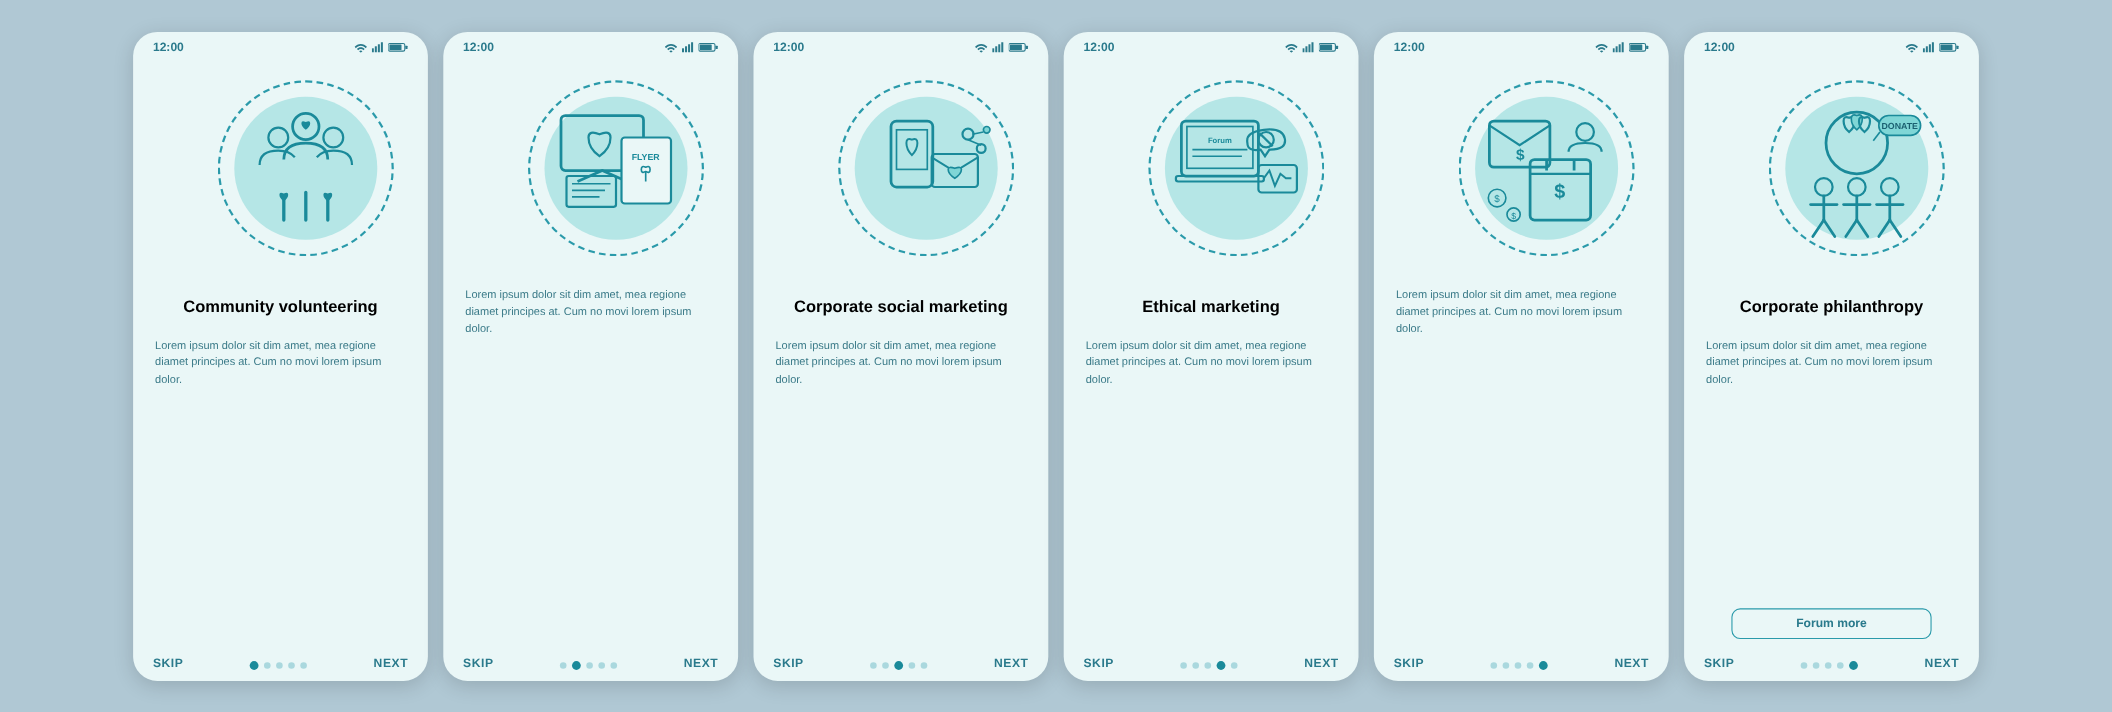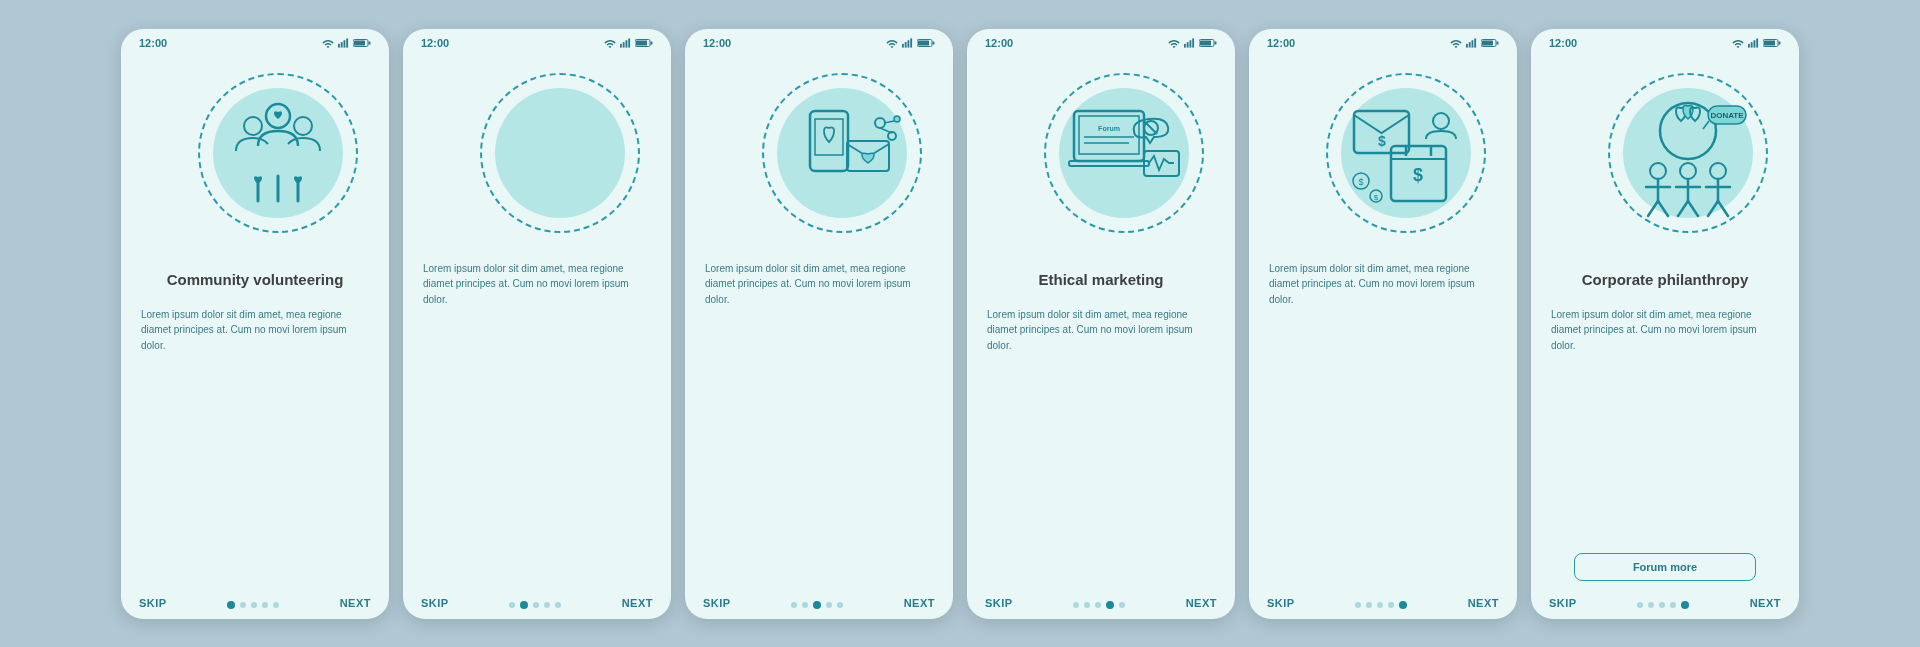--- a/index.html
+++ b/index.html
@@ -95,21 +95,21 @@
     .content-area {
       flex: 1;
       padding: 8px 20px 6px;
       display: flex;
       flex-direction: column;
     }
 
     .screen-title {
       font-size: 15px;
       font-weight: 700;
-      color: #404040;
+      color: #000000;
       text-align: center;
       margin-bottom: 8px;
       line-height: 1.3;
       min-height: 38px;
       display: flex;
       align-items: center;
       justify-content: center;
     }
 
     .screen-body {
@@ -256,20 +256,40 @@
             <rect x="0" y="2" width="30" height="14" rx="3" stroke="#2a7a8c" stroke-width="2" fill="none"></rect>
             <rect x="2" y="4" width="22" height="10" rx="1" fill="#2a7a8c"></rect>
             <rect x="31" y="6" width="4" height="6" rx="1" fill="#2a7a8c"></rect>
           </svg>
       </div>
     </div>
 
     <div class="illustration-area">
       <div class="illustration-dashed-circle"></div>
       <div class="illustration-blob"></div>
+      <div class="illustration-icon">
+        <svg width="140" height="140" viewBox="0 0 140 140">
+
+          <rect x="20" y="25" width="75" height="50" rx="4" fill="none" stroke="#1a8a9a" stroke-width="2.5"></rect>
+
+          <path d="M45 45 Q45 38 55 42 Q65 38 65 45 Q65 55 55 62 Q45 55 45 45Z" fill="none" stroke="#1a8a9a" stroke-width="2"></path>
+          <path d="M35 85 L57.5 75 L80 85" fill="none" stroke="#1a8a9a" stroke-width="2.5"></path>
+
+          <rect x="75" y="45" width="45" height="60" rx="3" fill="#eaf7f7" stroke="#1a8a9a" stroke-width="2"></rect>
+          <text x="97" y="65" text-anchor="middle" font-size="8" fill="#1a8a9a" font-weight="bold">FLYER</text>
+
+          <path d="M97 72 Q93 70 93 74 Q93 78 97 76 Q101 78 101 74 Q101 70 97 72Z" fill="none" stroke="#1a8a9a" stroke-width="1.5"></path>
+          <line x1="97" y1="76" x2="97" y2="85" stroke="#1a8a9a" stroke-width="1.5"></line>
+
+          <rect x="25" y="80" width="45" height="28" rx="2" fill="none" stroke="#1a8a9a" stroke-width="2"></rect>
+          <line x1="30" y1="87" x2="65" y2="87" stroke="#1a8a9a" stroke-width="1.5"></line>
+          <line x1="30" y1="93" x2="60" y2="93" stroke="#1a8a9a" stroke-width="1.5"></line>
+          <line x1="30" y1="99" x2="55" y2="99" stroke="#1a8a9a" stroke-width="1.5"></line>
+        </svg>
+      </div>
     </div>
 
     <div class="content-area">
       <div class="screen-body">Lorem ipsum dolor sit dim amet, mea regione diamet principes at. Cum no movi lorem ipsum dolor.</div>
     </div>
 
     <div class="nav-row">
       <span class="nav-skip">SKIP</span>
       <div class="nav-dots">
         <div class="dot"></div>
@@ -322,20 +342,22 @@
           <circle cx="108" cy="42" r="5" fill="none" stroke="#1a8a9a" stroke-width="2"></circle>
           <circle cx="120" cy="55" r="4" fill="none" stroke="#1a8a9a" stroke-width="2"></circle>
           <circle cx="125" cy="38" r="3" fill="#7fd6d6" stroke="#1a8a9a" stroke-width="1.5"></circle>
           <line x1="108" y1="47" x2="120" y2="52" stroke="#1a8a9a" stroke-width="1.5"></line>
           <line x1="112" y1="42" x2="122" y2="40" stroke="#1a8a9a" stroke-width="1.5"></line>
         </svg>
       </div>
     </div>
 
     <div class="content-area">
+      <div class="screen-title">Corporate
+social marketing</div>
       <div class="screen-body">Lorem ipsum dolor sit dim amet, mea regione diamet principes at. Cum no movi lorem ipsum dolor.</div>
     </div>
 
     <div class="nav-row">
       <span class="nav-skip">SKIP</span>
       <div class="nav-dots">
         <div class="dot"></div>
         <div class="dot"></div>
         <div class="dot active"></div>
         <div class="dot"></div>

